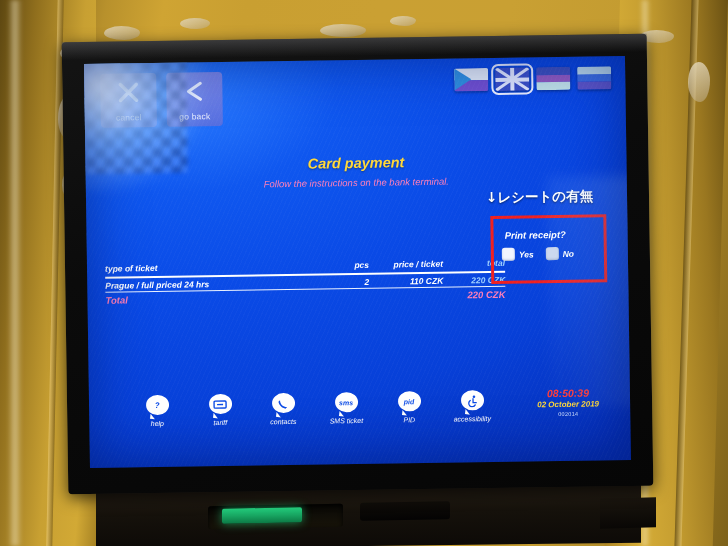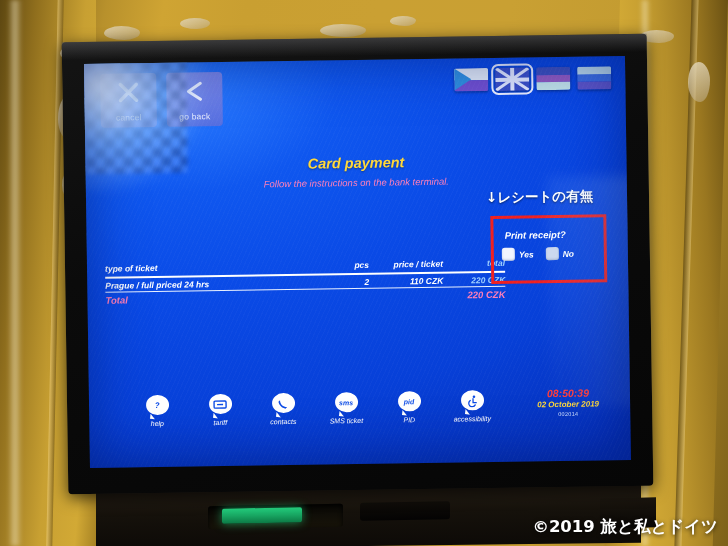--- a/index.html
+++ b/index.html
@@ -393,14 +393,13 @@
       </div>
 
       <div class="screen-grain"></div>
       <div class="glare-checker"></div>
       <div class="glare-tl"></div>
       <div class="glare-right"></div>
       <div class="screen-vignette"></div>
     </div>
   </div>
 
-  <div class="watermark">©2019 旅と私とドイツ</div>
 </div>
 
 </body></html>

